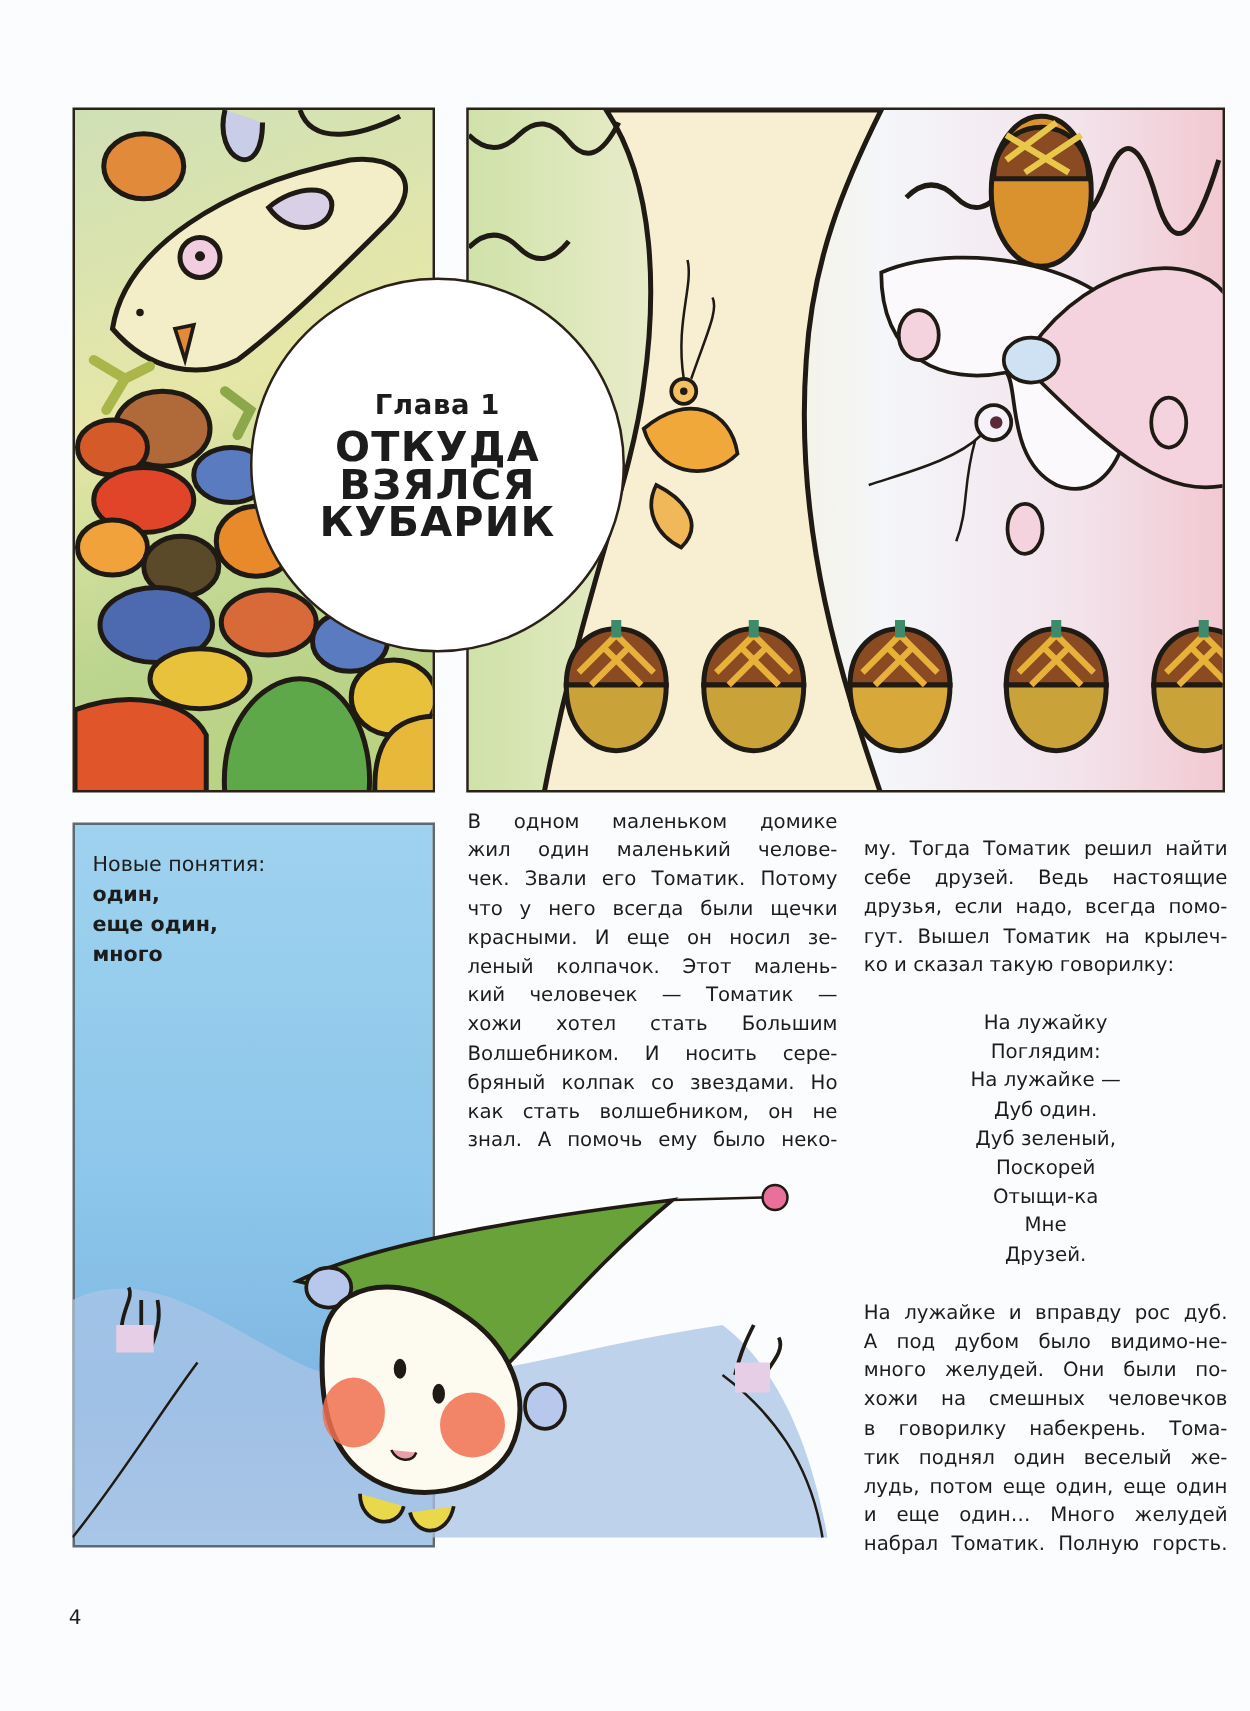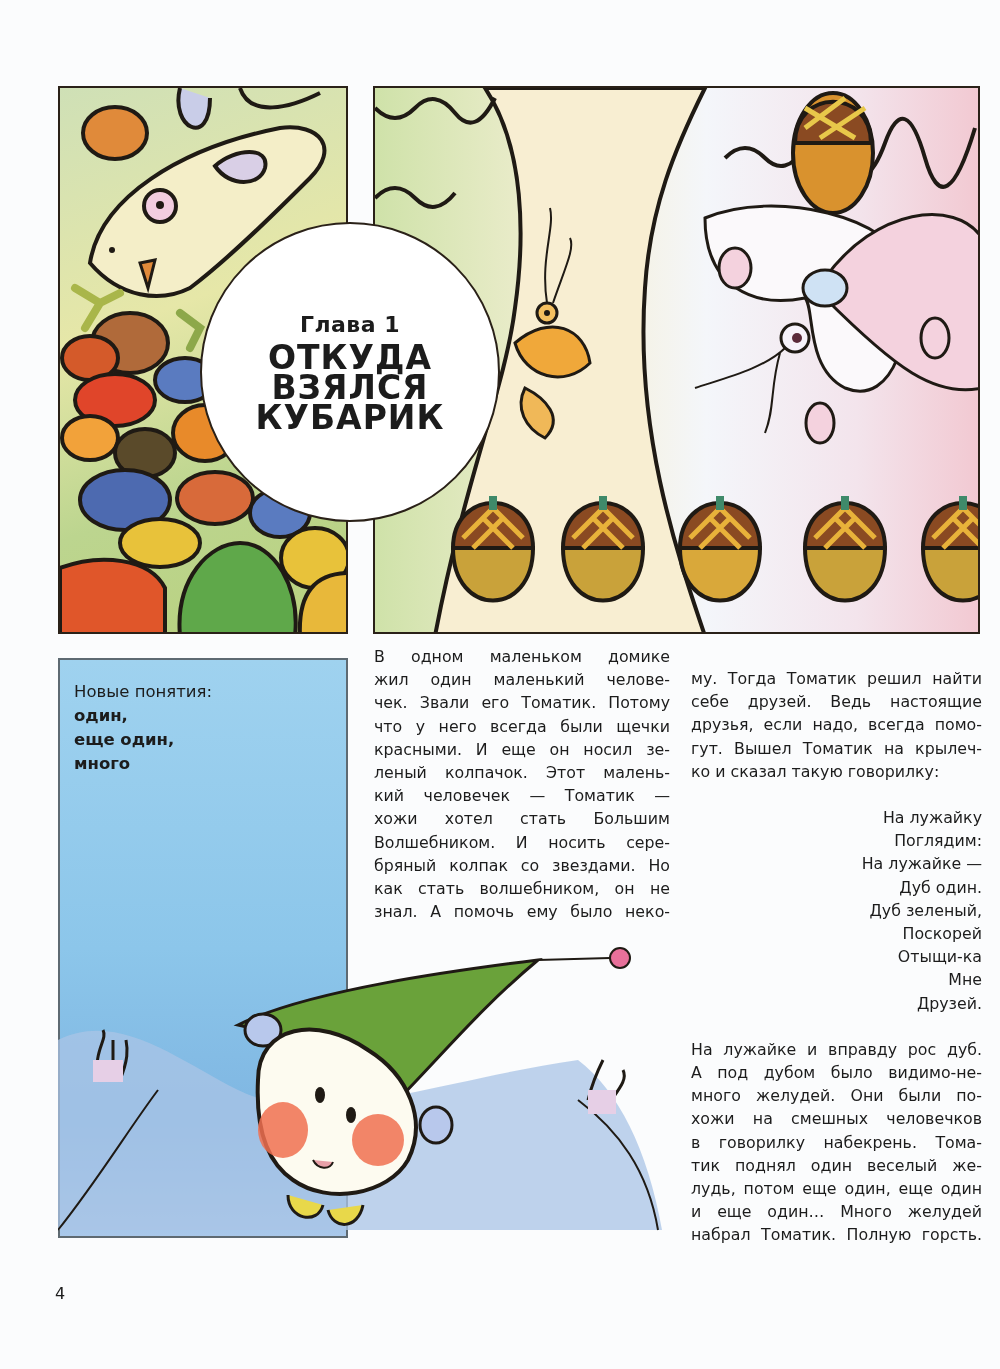--- a/index.html
+++ b/index.html
@@ -24,21 +24,21 @@
     border: 2px solid #5e6a72; }
   #concepts-text { position: absolute; left: 74px; top: 680px; }
   #concepts-heading { font-size: 16.5px; line-height: 24px; text-align: right; }
   .concept-term { font-size: 16.5px; font-weight: bold; line-height: 24px; }
 
   #gnome { position: absolute; left: 58px; top: 930px; }
 
   .body-col { position: absolute; font-size: 15.8px; line-height: 23.2px; text-align: justify; }
   #col-left { left: 374px; top: 645px; width: 296px; }
   #col-right { left: 691px; top: 667px; width: 291px; }
-  .poem { margin-top: 23px; text-align: right; }
+  .poem { margin-top: 23px; text-align: center; }
   .poem div { line-height: 23.2px; }
   .col-para2 { margin-top: 23px; }
   .line { display: block; text-align: justify; text-align-last: justify; white-space: nowrap; }
   .line.last { text-align-last: left; }
 
   #page-number { position: absolute; left: 55px; top: 1284px; font-size: 16px; }
 </style>
 </head>
 <body>
 

